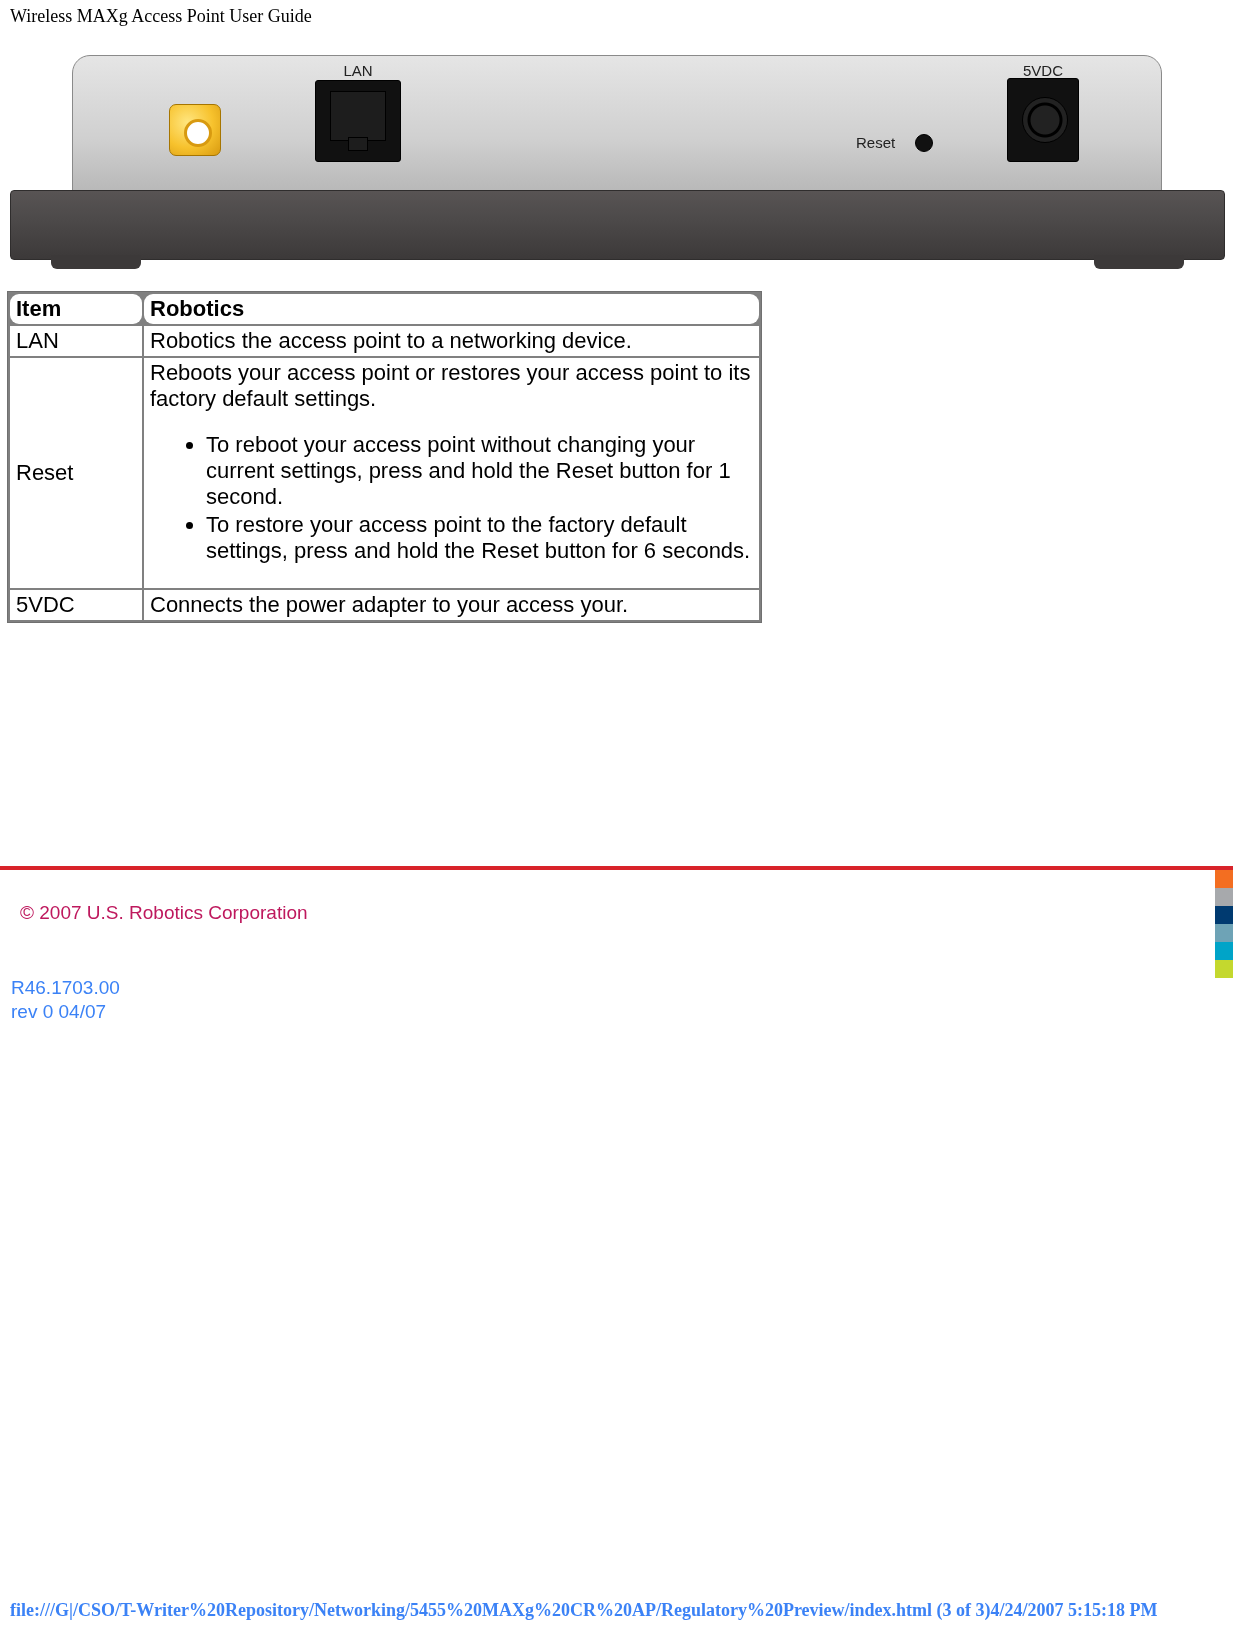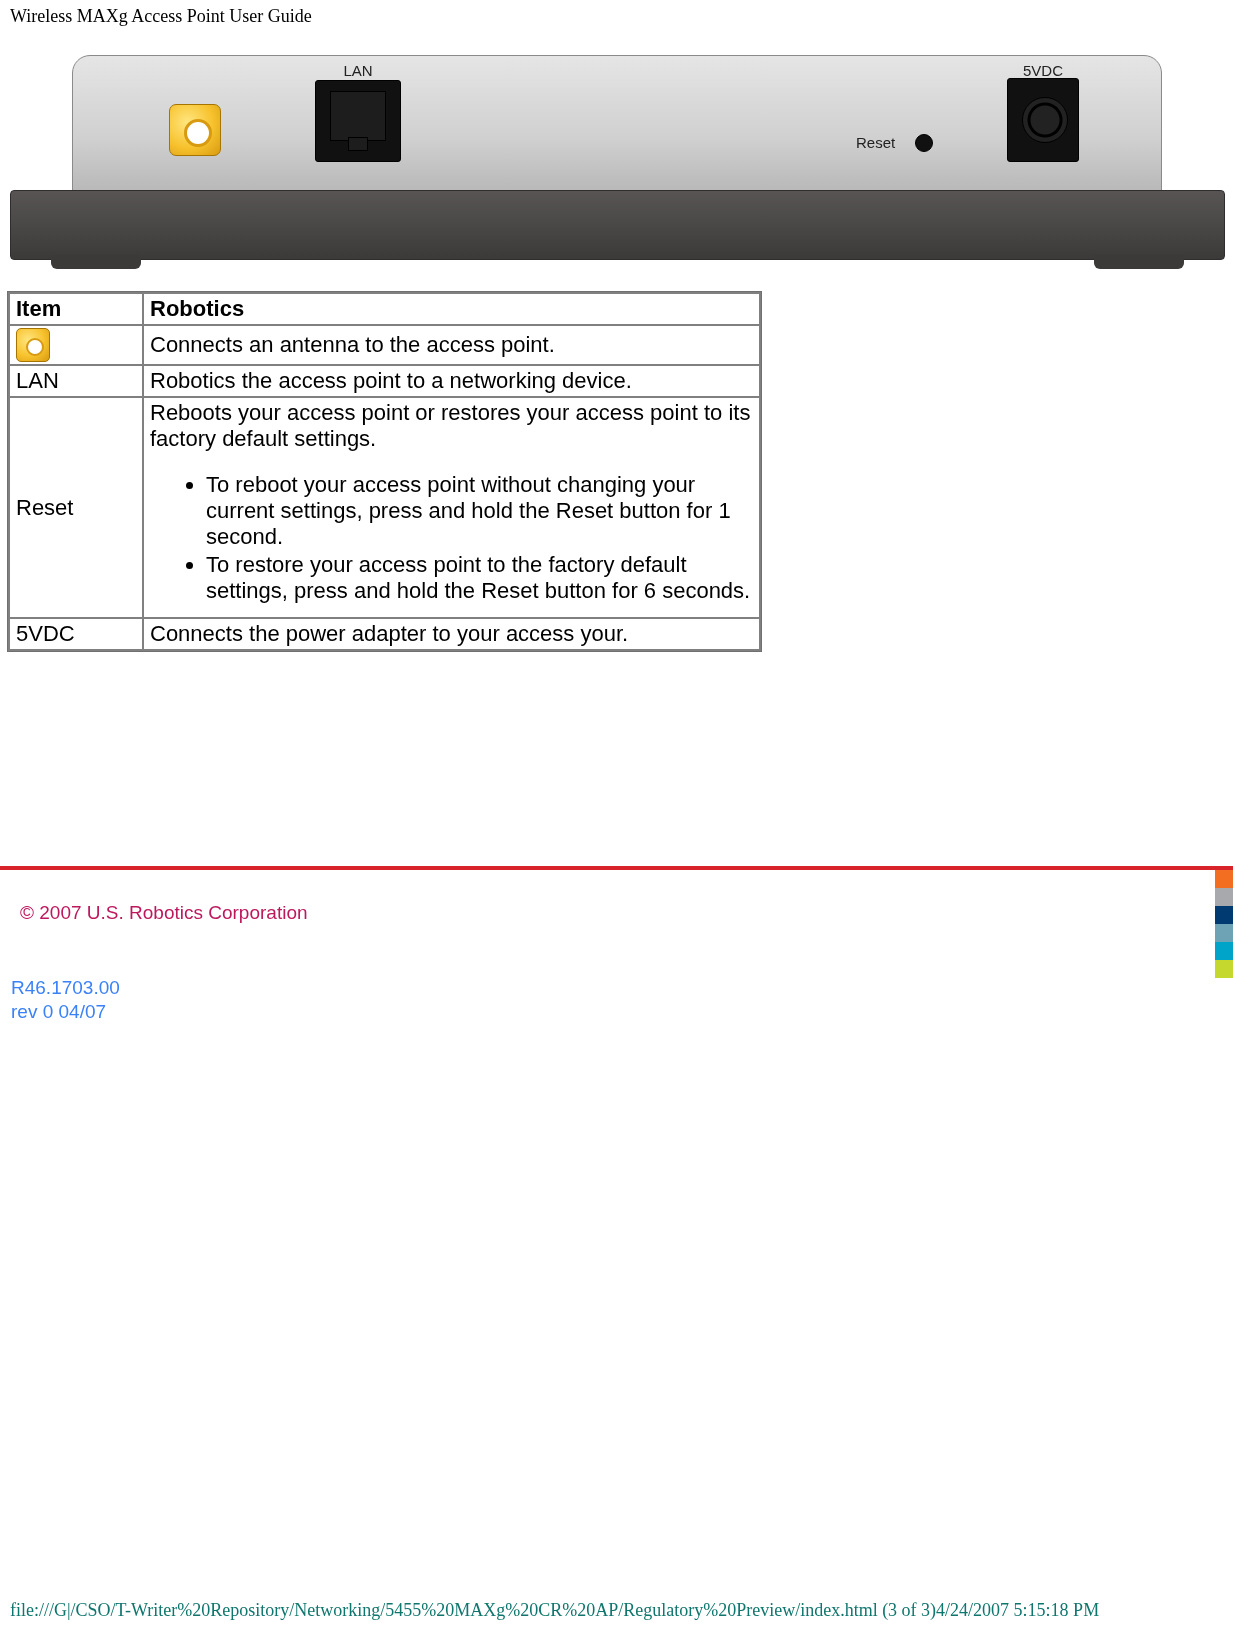--- a/index.html
+++ b/index.html
@@ -169,23 +169,24 @@
   }
   .item-table th, .item-table td {
     background: #fff;
     padding: 2px 6px;
     text-align: left;
     vertical-align: middle;
     font-weight: normal;
   }
   .item-table th {
     font-weight: bold;
+    border-radius: 9px;
   }
   .item-col { width: 132px; font-weight: bold; }
-  .item-table ul { margin: 20px 0 11px 0; padding-left: 56px; }
+  .item-table ul { margin: 20px 0 22px 0; padding-left: 56px; }
   .item-table li { margin-bottom: 2px; list-style-type: disc; }
   .antenna-icon {
     display: inline-block;
     width: 34px; height: 34px;
     background: radial-gradient(circle at 35% 35%, #ffe680 0%, #f7c22d 55%, #d89a10 100%);
     border: 1px solid #a67500;
     border-radius: 5px;
     position: relative;
     vertical-align: middle;
   }
@@ -236,22 +237,23 @@
     font-size: 19px;
     color: #3b82f6;
     line-height: 1.28;
   }
   .footer-path {
     position: absolute;
     bottom: 6px;
     left: 10px;
     font-family: "Times New Roman", Times, serif;
     font-size: 18px;
-    color: #0f766e;
+    color: #3b82f6;
     white-space: nowrap;
+    font-weight: bold;
   }
 </style>
 </head>
 <body>
 
 <div class="header">Wireless MAXg Access Point User Guide</div>
 
 <div class="device-illustration">
   <div class="device-body">
     <div class="lan-label">LAN</div>
@@ -263,26 +265,20 @@
     <div class="power-jack"></div>
   </div>
   <div class="device-base"></div>
 </div>
 
 <table class="item-table">
   <tbody>
       <tr>
     <th class="item-col">Item</th>
     <th>Robotics</th>
-  </tr>
-  <tr>
-    <td class="item-col">
-      <span class="antenna-icon"></span>
-    </td>
-    <td>Connects an antenna to the access point.</td>
   </tr>
   <tr>
     <td class="item-col">LAN</td>
     <td>Robotics the access point to a networking device.</td>
   </tr>
   <tr>
     <td class="item-col">Reset</td>
     <td>
       <span>Reboots your access point or restores your access point to its factory default settings.</span>
       <ul>

